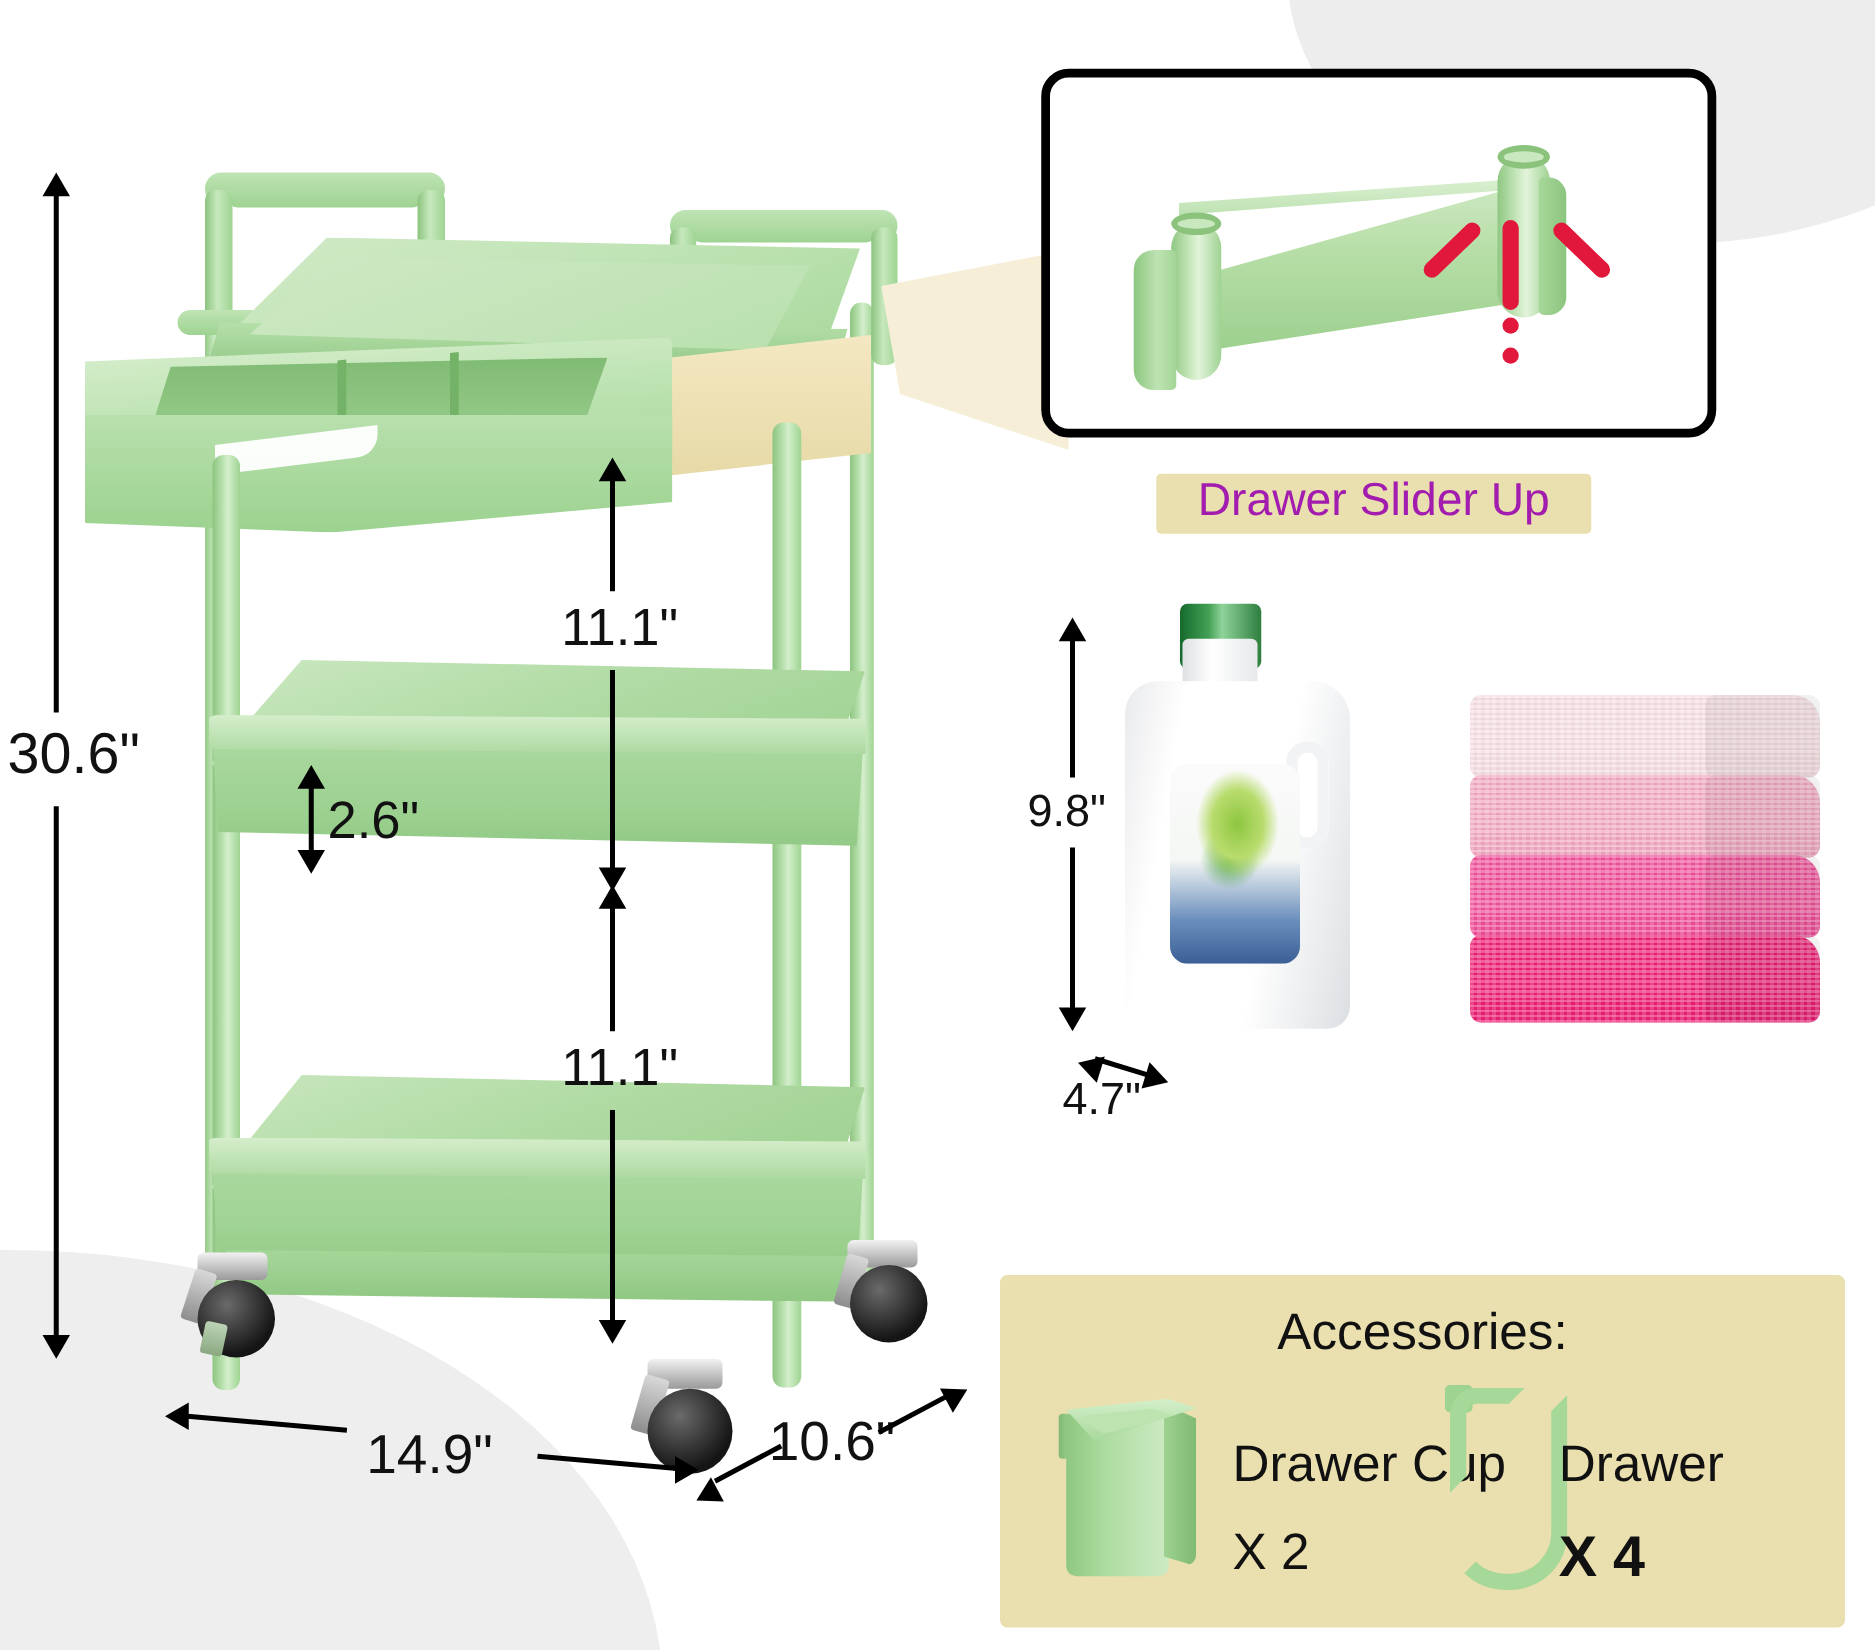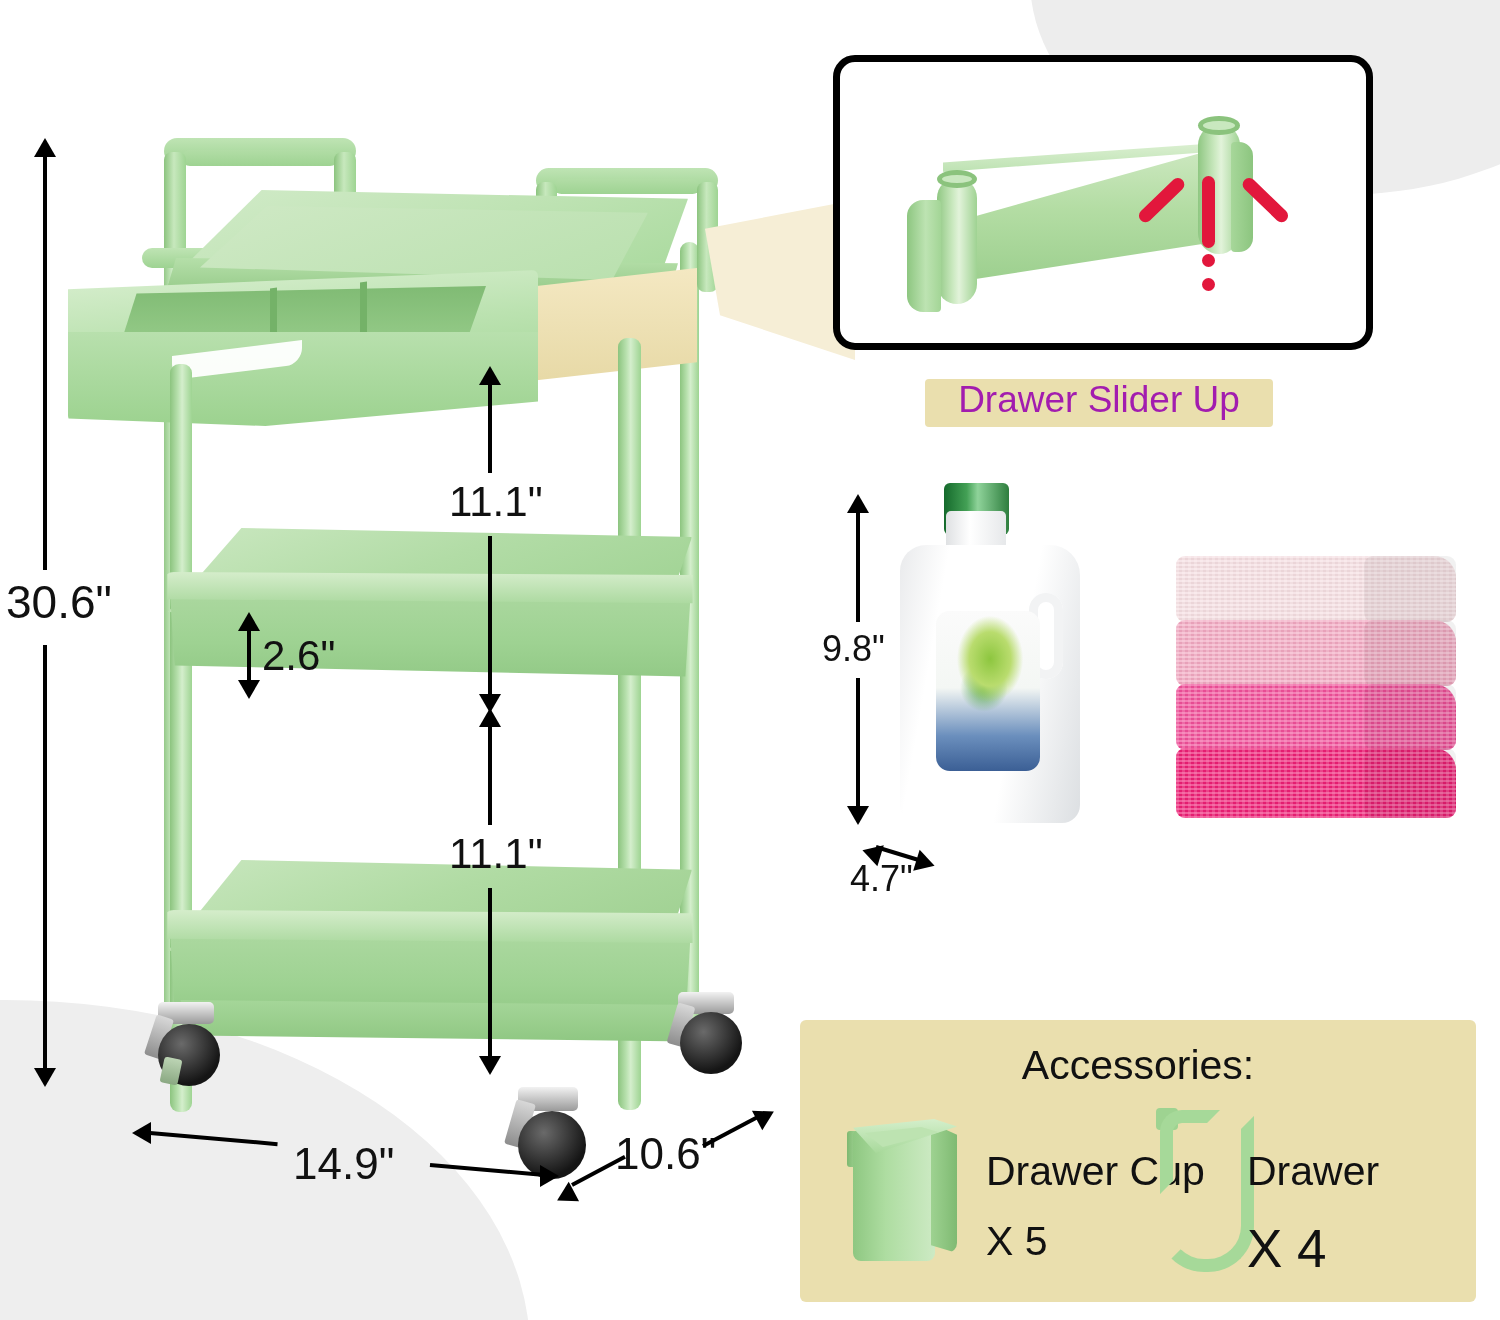--- a/index.html
+++ b/index.html
@@ -398,24 +398,24 @@
     <div class="title" style="font-size:41px;">Accessories:</div>
 
     <div id="cup">
       <div class="tab"></div>
       <div class="front"></div>
       <div class="side"></div>
       <div class="rim"></div>
       <div class="innr"></div>
     </div>
     <div class="acc-text" style="left:186px;top:128px;font-size:41px;">Drawer Cup</div>
-    <div class="acc-text" style="left:186px;top:198px;font-size:41px;">X 5</div>
+    <div class="acc-text" style="left:186px;top:198px;font-size:41px;">X 2</div>
 
     <div id="hook">
       <div class="nub"></div>
       <div class="upper"></div>
       <div class="shape"></div>
     </div>
     <div class="acc-text" style="left:447px;top:128px;font-size:41px;">Drawer</div>
-    <div class="acc-text" style="left:447px;top:198px;font-size:53px;">X 4</div>
+    <div class="acc-text" style="left:447px;top:198px;font-size:46px;font-weight:bold;">X 4</div>
   </div>
 
 </div>
 
 </body></html>

